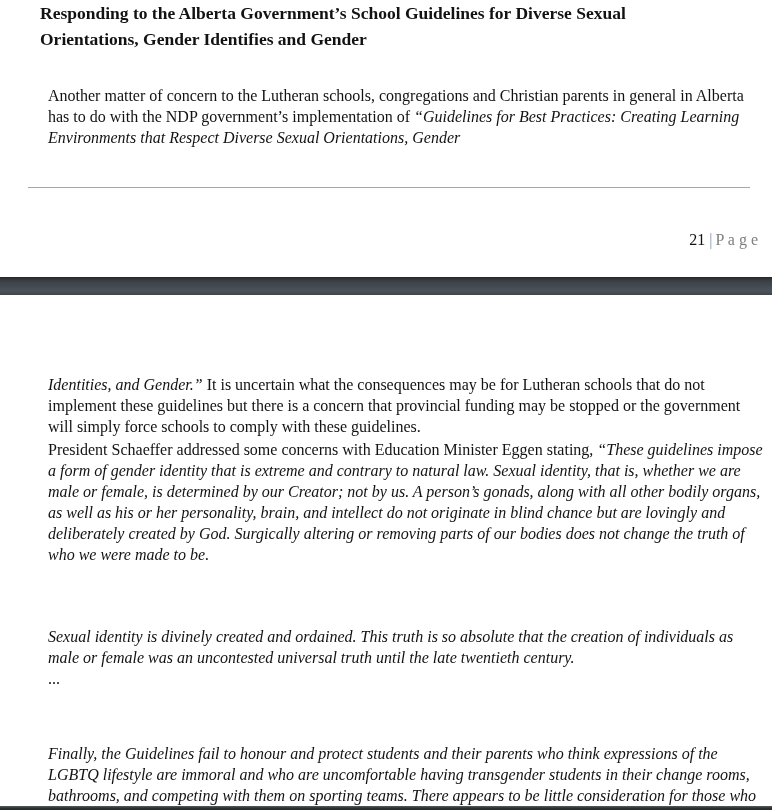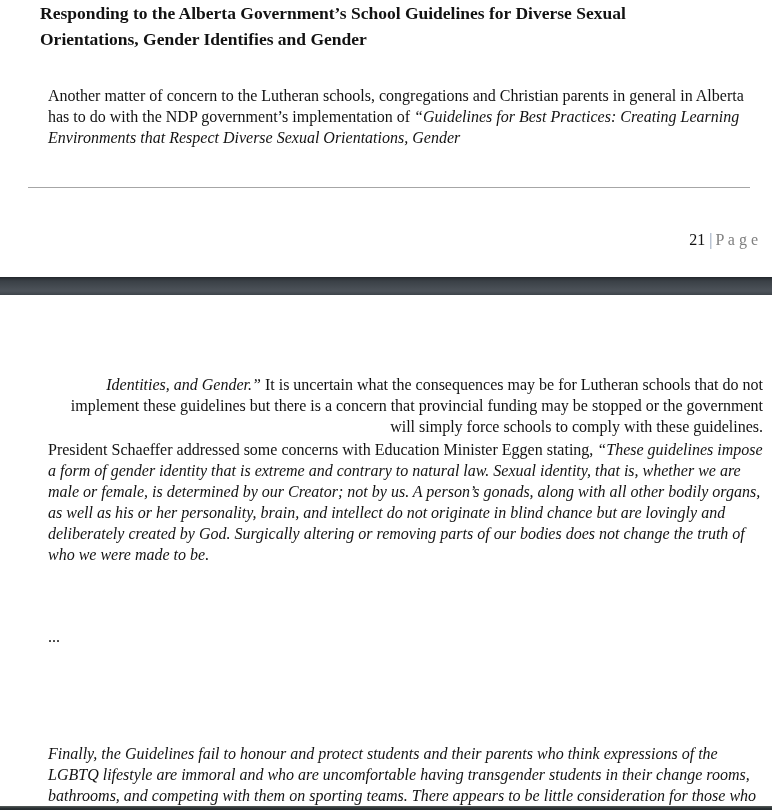--- a/index.html
+++ b/index.html
@@ -37,21 +37,21 @@
   .pipe { color:#8496b0; padding:0 3px 0 4px; }
   .pageword { color:#7f7f7f; }
   .page-break {
     position:absolute; left:0; width:772px; height:18px; top:277px;
     background:linear-gradient(180deg,#22272c 0%,#3a4046 22%,#4d535a 78%,#3e444a 100%);
   }
   .page-break-bottom {
     position:absolute; left:0; width:772px; height:4px; top:806px;
     background:linear-gradient(180deg,#575d5b 0%,#2b3133 55%,#242a2c 100%);
   }
-  .np-1 { top:366px;text-align:right; }
+  .np-1 { top:366px; }
   .np-2 { top:431px; }
   .np-3 { top:618px; }
   .np-4 { top:735px; }
   .ellipsis-line { font-style:normal; }
 </style>
 </head>
 <body>
 
 <div class="viewport">
 
@@ -66,21 +66,21 @@
   </section>
 
   <div class="page-break"></div>
 
   <section>
 
     <p class="para np-1"><span class="it">Identities, and Gender.” </span><span>It is uncertain what the consequences may be for Lutheran schools that do not implement these guidelines but there is a concern that provincial funding may be stopped or the government will simply force schools to comply with these guidelines.</span></p>
 
     <p class="para np-2"><span>President Schaeffer addressed some concerns with Education Minister Eggen stating, </span><span class="it">“These guidelines impose a form of gender identity that is extreme and contrary to natural law. Sexual identity, that is, whether we are male or female, is determined by our Creator; not by us. A person’s gonads, along with all other bodily organs, as well as his or her personality, brain, and intellect do not originate in blind chance but are lovingly and deliberately created by God. Surgically altering or removing parts of our bodies does not change the truth of who we were made to be.</span></p>
 
-    <p class="para np-3"><span class="ellipsis-line" style="display:block;">...</span></p>
+    <p class="para np-3"><span class="it">Sexual identity is divinely created and ordained. This truth is so absolute that the creation of individuals as male or female was an uncontested universal truth until the late twentieth century.</span><span class="ellipsis-line" style="display:block;">...</span></p>
 
     <p class="para np-4"><span class="it">Finally, the Guidelines fail to honour and protect students and their parents who think expressions of the LGBTQ lifestyle are immoral and who are uncomfortable having transgender students in their change rooms, bathrooms, and competing with them on sporting teams. There appears to be little consideration for those who must make accommodations for what they find to be confusing or morally objectionable reasons.</span></p>
 
   </section>
 
   <div class="page-break-bottom"></div>
 
 </div>
 
 </body></html>

